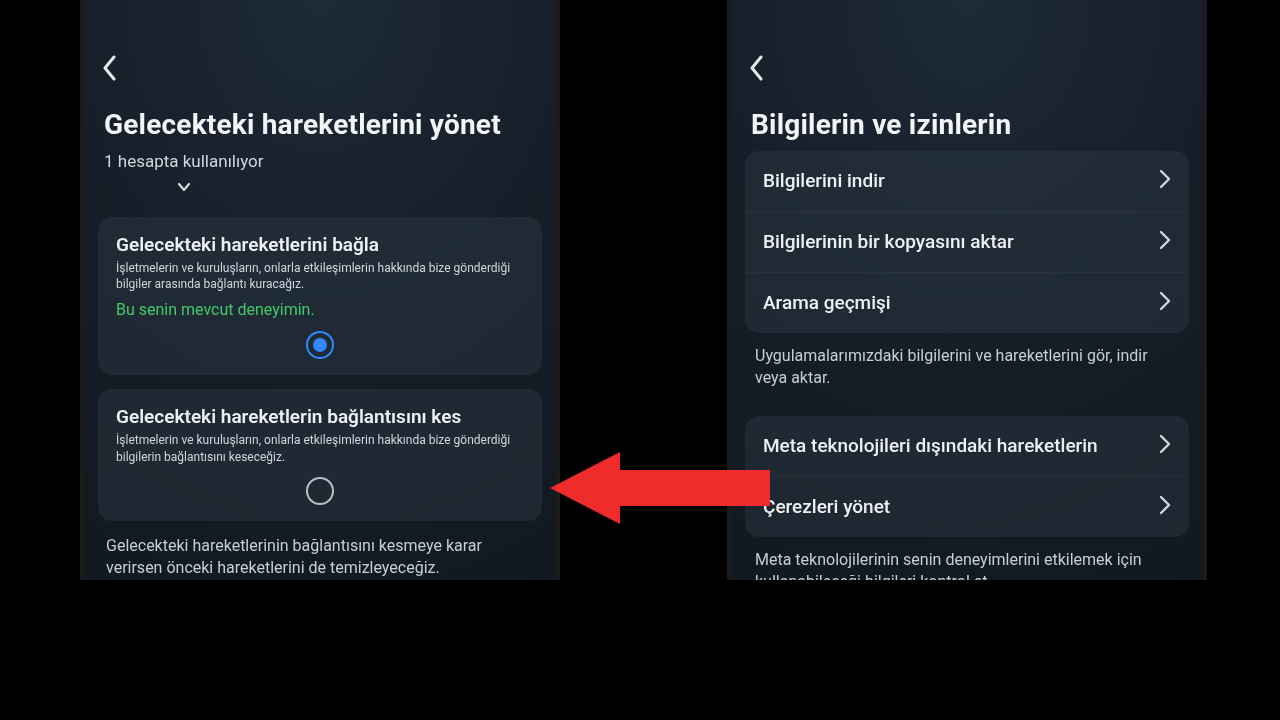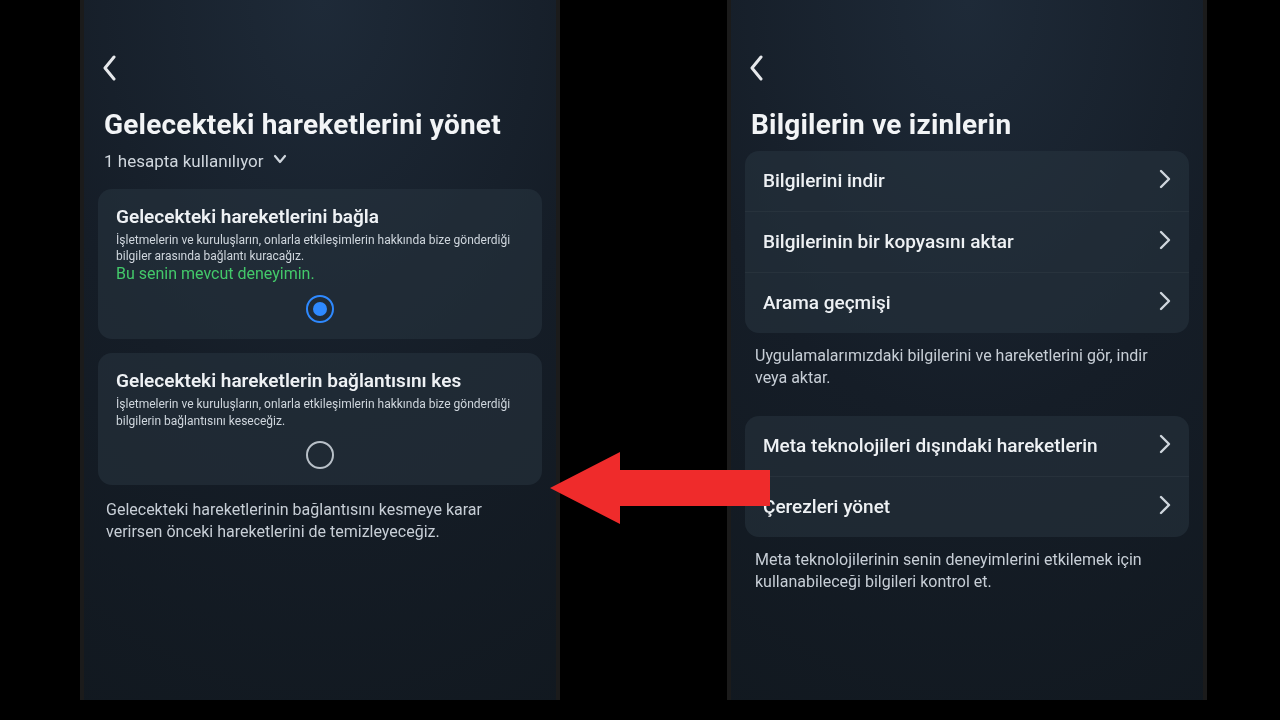--- a/index.html
+++ b/index.html
@@ -15,21 +15,21 @@
   .stage {
     width: 1280px;
     height: 720px;
     position: relative;
     background: #000;
   }
   .phone {
     position: absolute;
     top: 0;
     width: 480px;
-    height: 700px;
+    height: 580px;
     background: radial-gradient(120% 120% at 50% 0%, #1e2a38 0%, #151d27 50%, #11181f 100%);
     border-left: 4px solid #1b1b1b;
     border-right: 4px solid #1b1b1b;
     padding: 28px 0 0 0;
     overflow: hidden;
   }
   .phone.left  { left: 80px; }
   .phone.right { left: 727px; }
 
   .inner {
@@ -57,20 +57,21 @@
   }
 
   .sub-row {
     display: inline-flex;
     align-items: center;
     gap: 8px;
     margin: 0 8px 18px 8px;
     color: #cfd6dd;
     font-size: 17px;
     cursor: pointer;
+    flex-direction: column;
   }
 
   .card {
     background: rgba(40,52,64,0.55);
     border-radius: 14px;
     padding: 16px 18px 16px 18px;
     margin: 0 2px 14px 2px;
     display: flex;
     align-items: center;
     gap: 12px;
@@ -83,20 +84,21 @@
     font-weight: 600;
     color: #eef1f4;
     margin-bottom: 4px;
   }
   .card-body {
     font-size: 12px;
     line-height: 1.35;
     color: #cfd6dd;
   }
   .card-note {
+    margin-top: 8px;
     font-size: 16px;
     color: #43c96a;
   }
   .radio {
     width: 28px; height: 28px; flex: 0 0 28px;
     border-radius: 50%;
     display: flex; align-items: center; justify-content: center;
   }
   .radio.off {
     border: 2.5px solid #b8c0c8;

